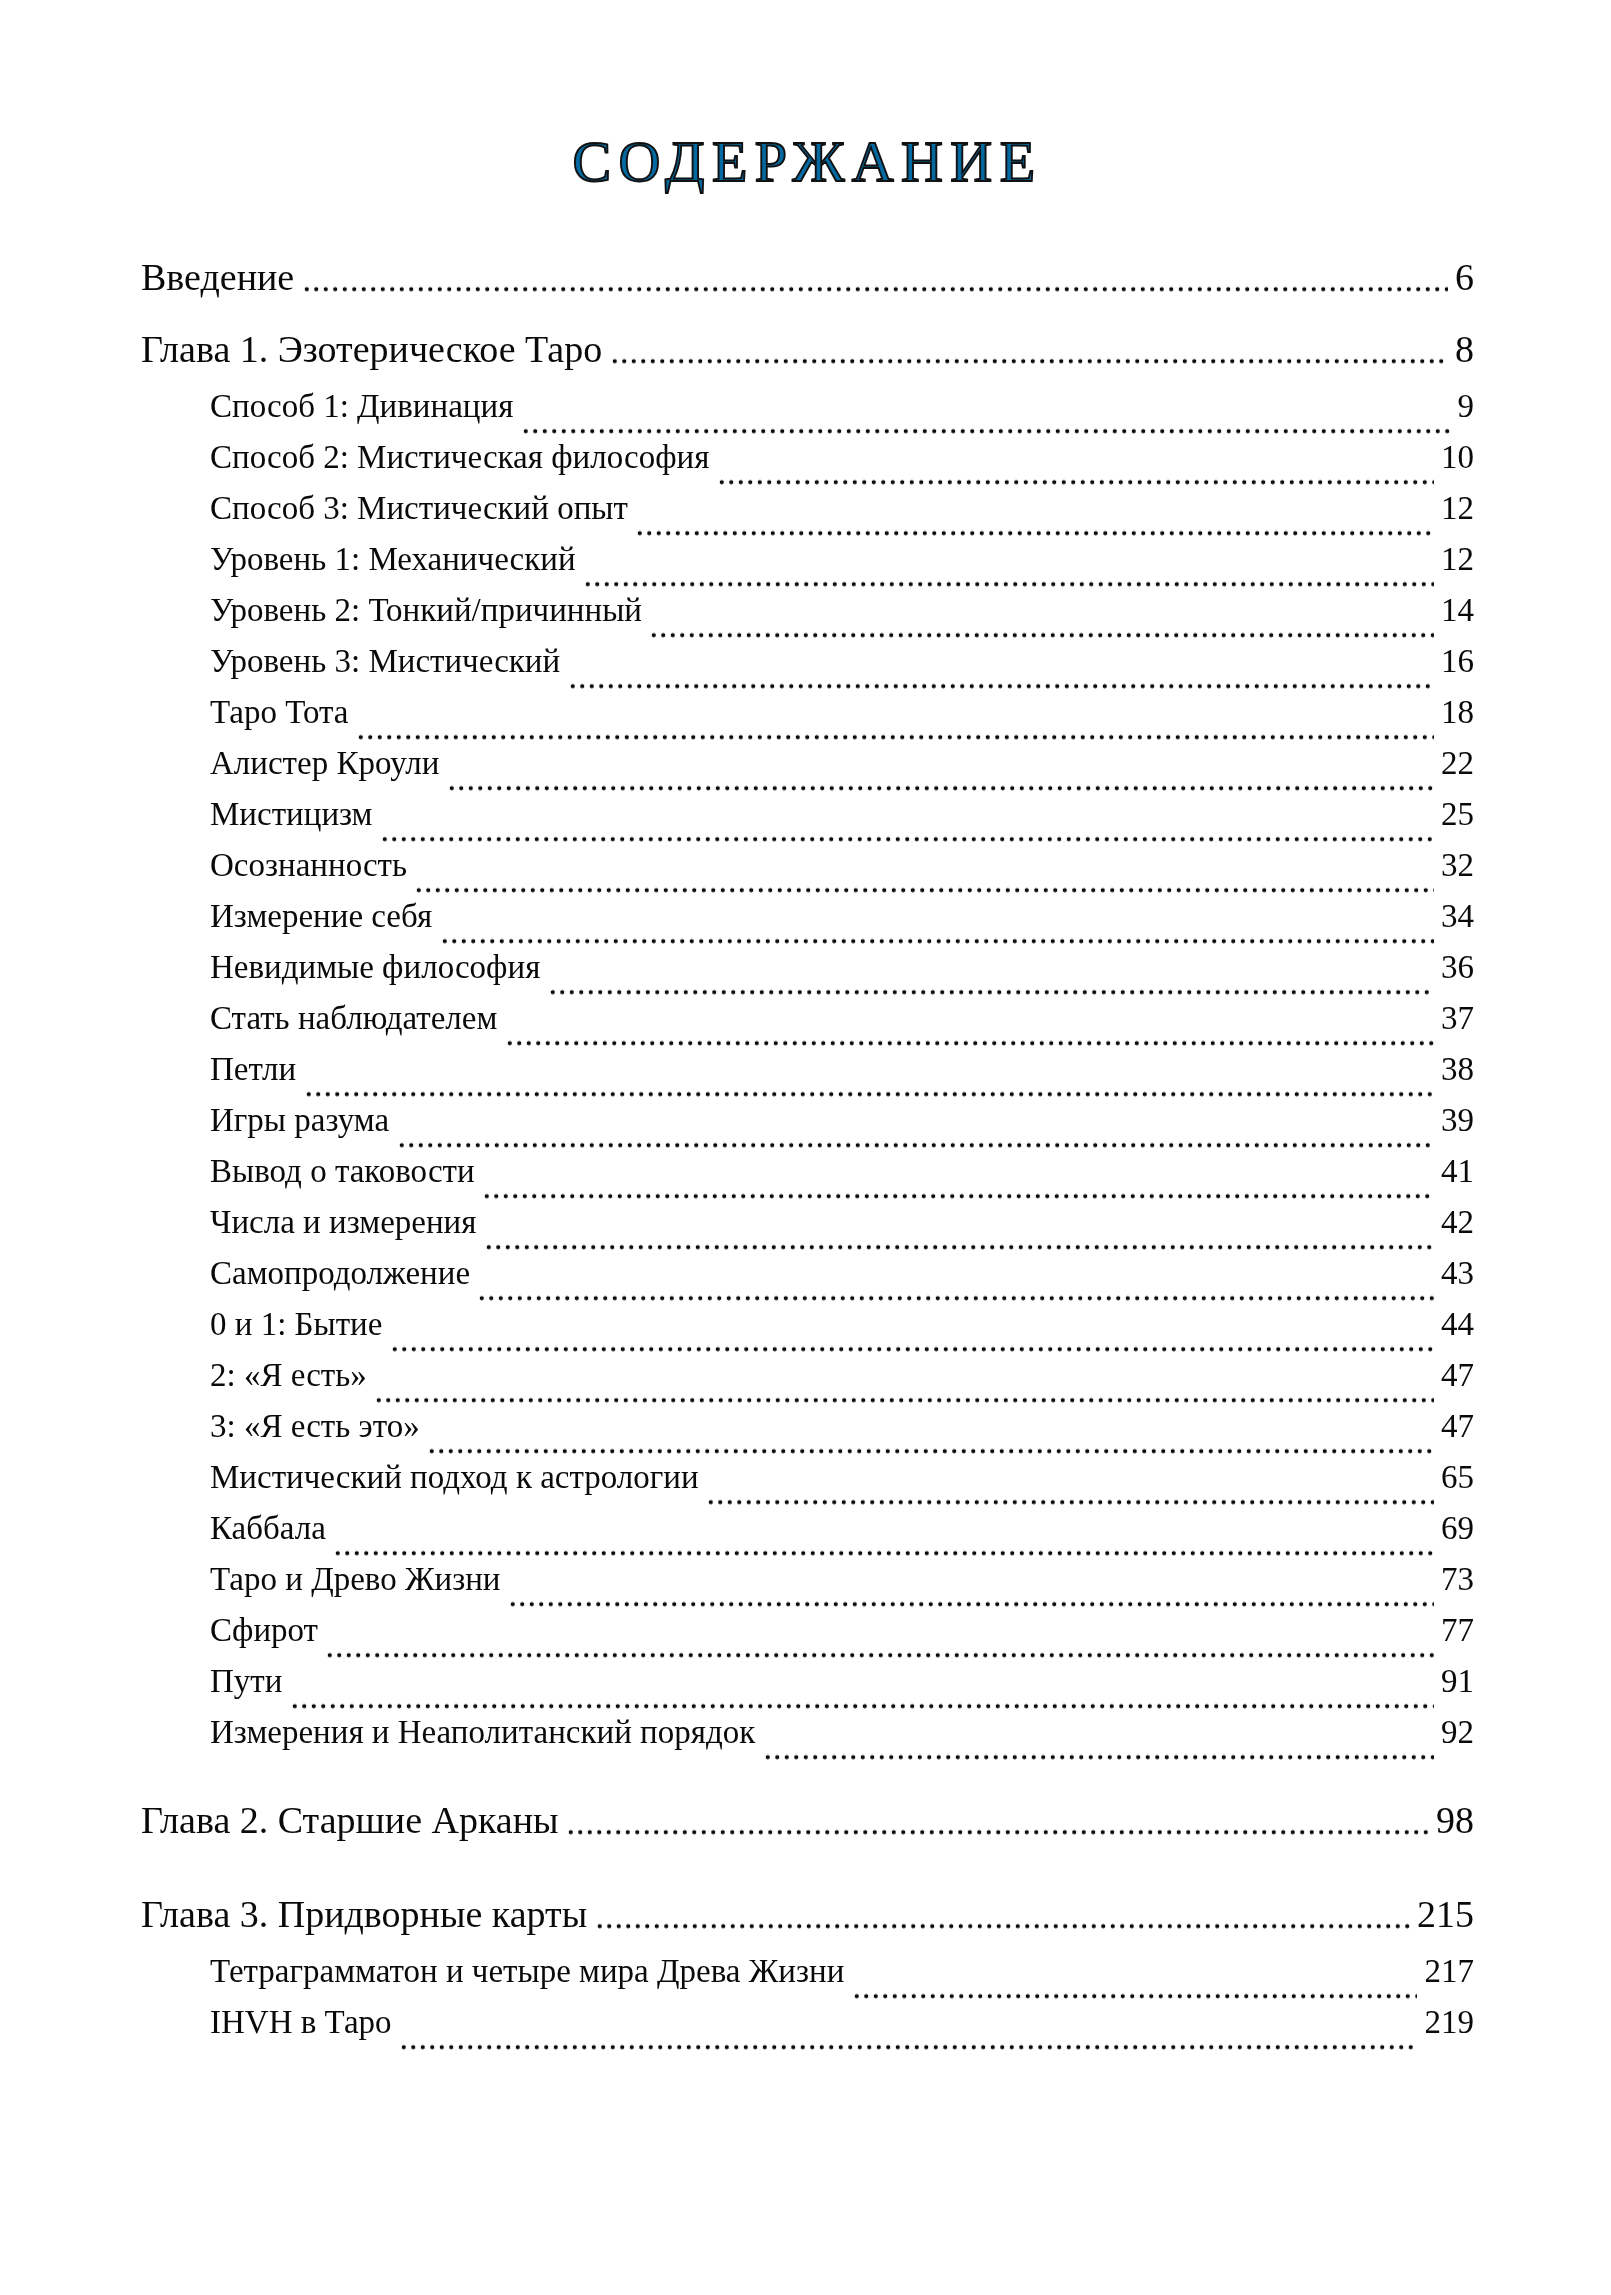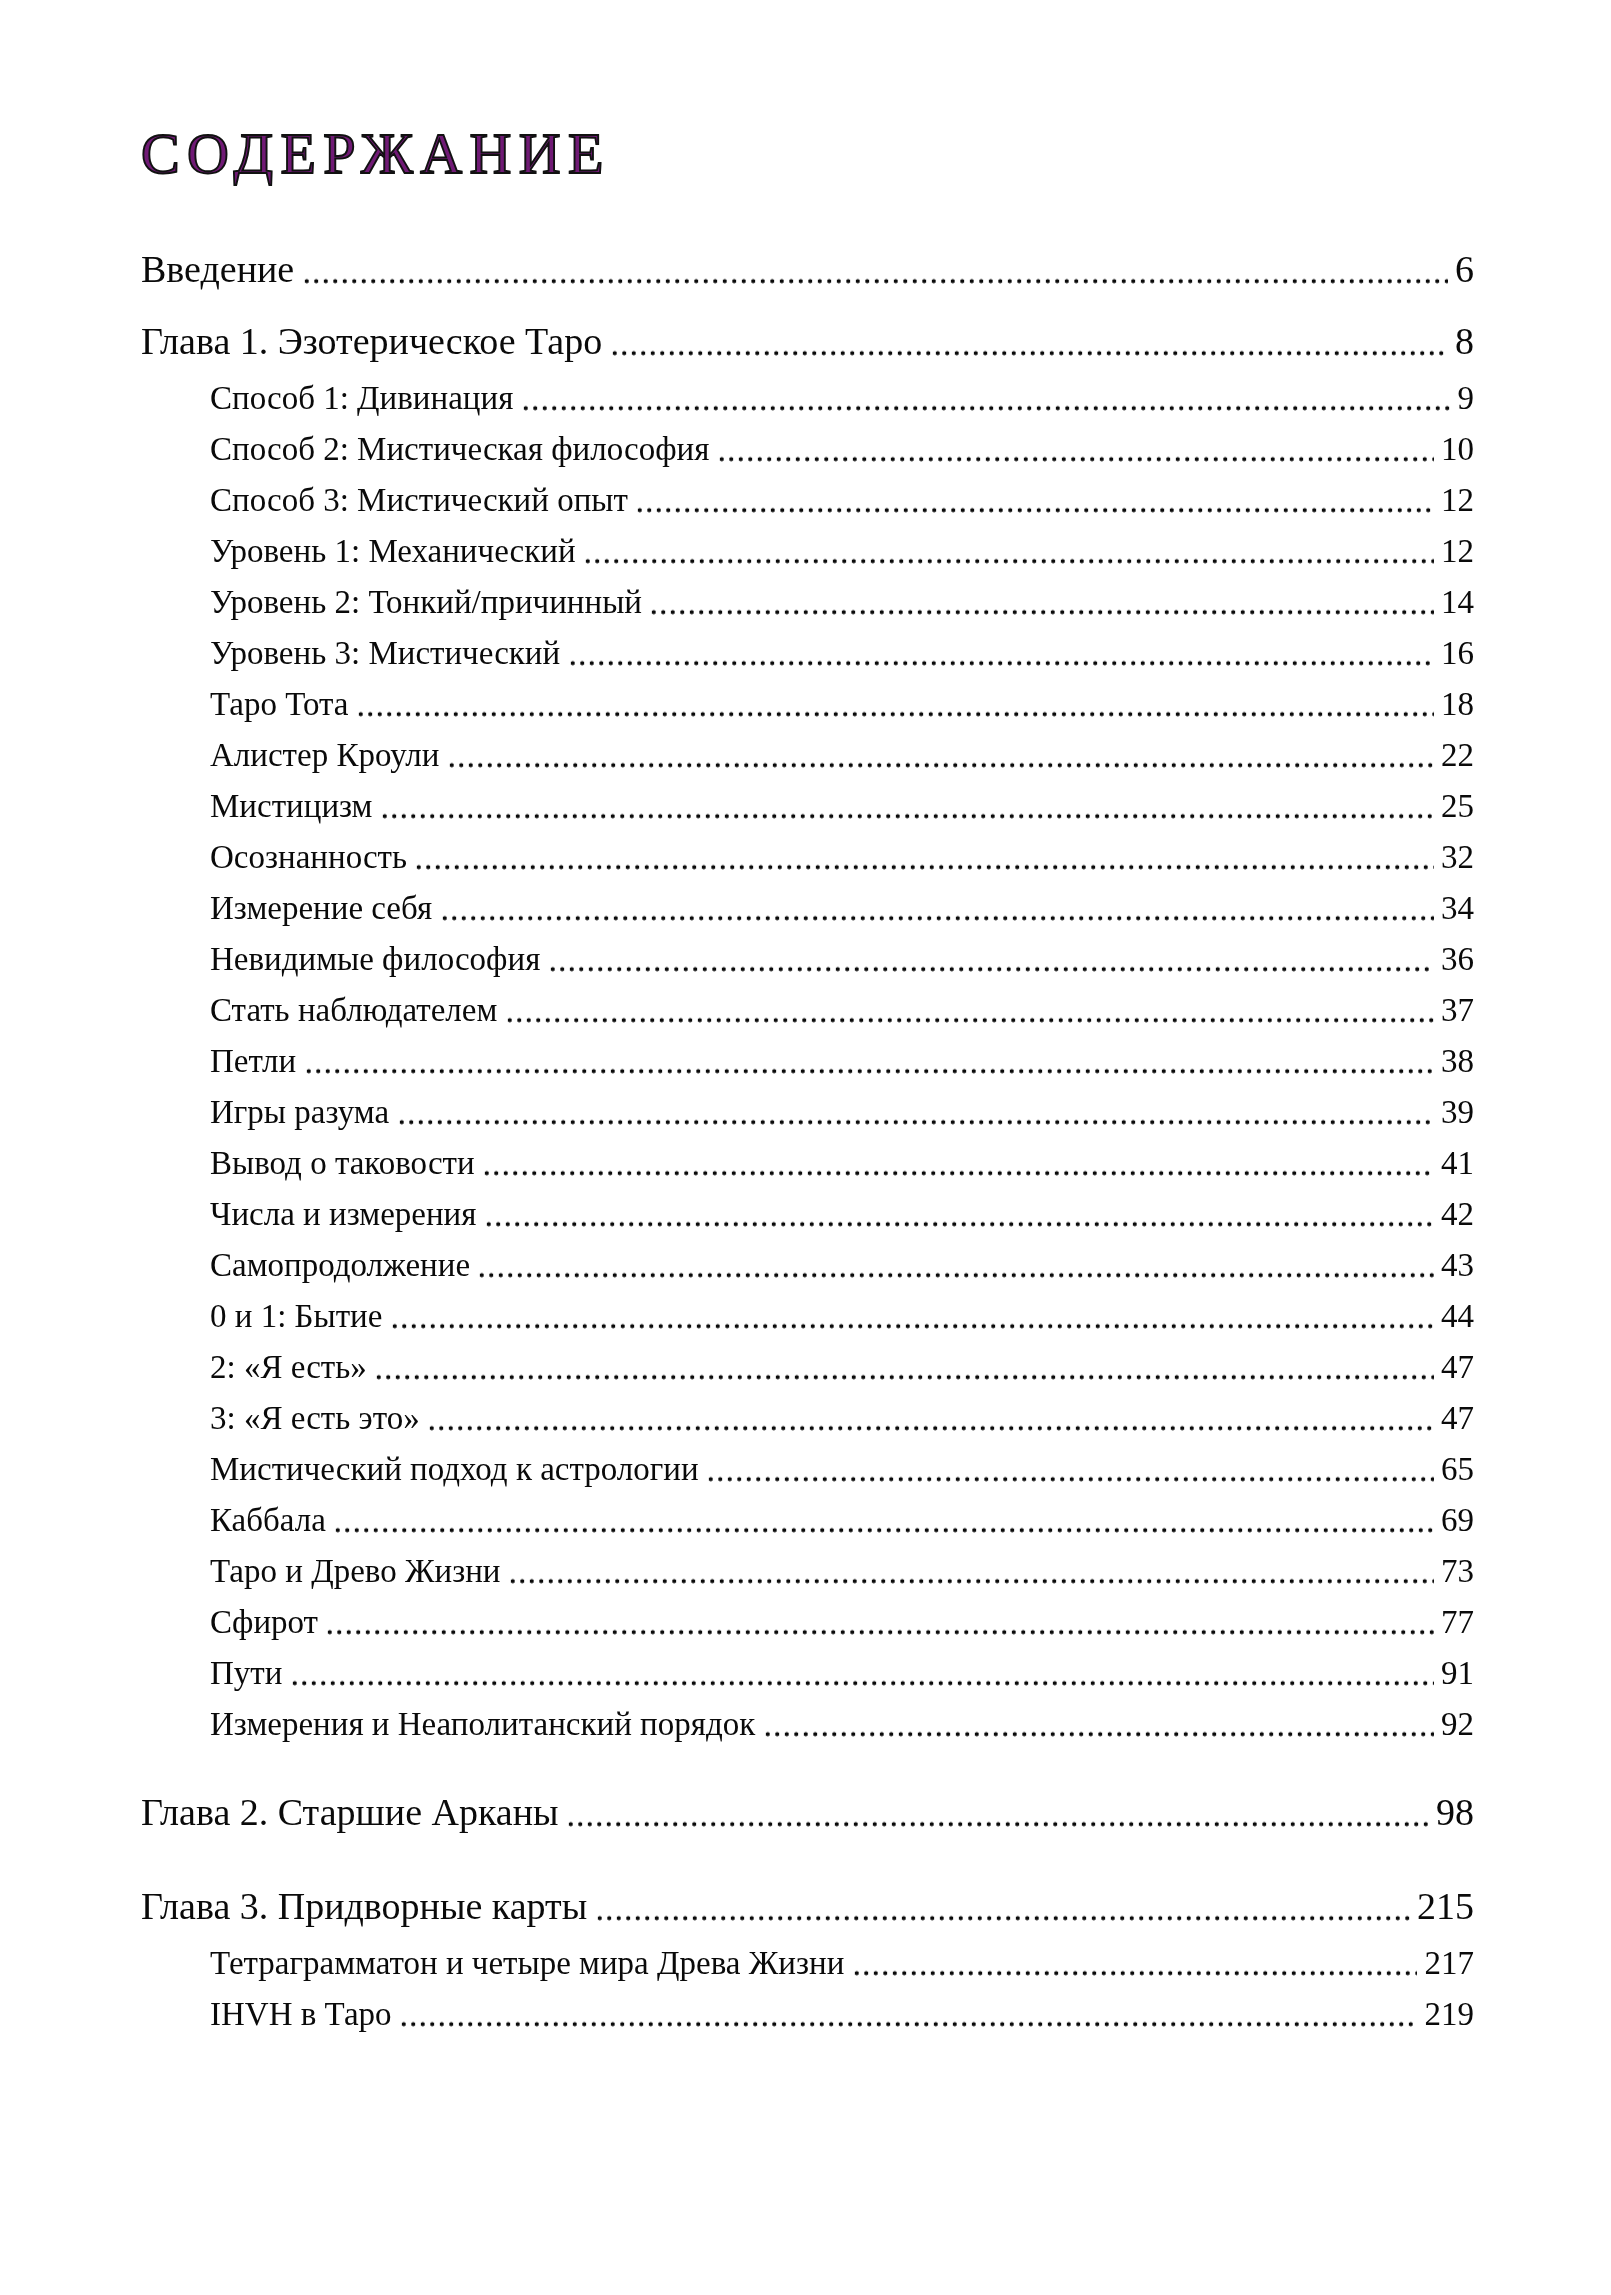--- a/index.html
+++ b/index.html
@@ -12,26 +12,27 @@
     width: 1612px;
     height: 2295px;
     background: #ffffff;
     box-sizing: border-box;
     padding: 114px 138px 0 141px;
     font-family: "Liberation Serif", "DejaVu Serif", serif;
     color: #0a0a0a;
     overflow: hidden;
   }
   .toc-title {
-    margin: 8px 0 51px 0;
+    margin: 16px 0 51px 0;
+    text-align: center;
     font-weight: normal;
     font-size: 58px;
     line-height: 1.1;
     letter-spacing: 7.4px;
-    color: #701a75;
+    color: #0369a1;
     -webkit-text-stroke: 1.9px #111111;
     text-shadow:
       0 0 0.8px #111111,
       0 0 0.8px #111111;
   }
   .toc {
     display: block;
   }
   .row {
     display: flex;
@@ -42,20 +43,21 @@
     line-height: 64px;
     margin-top: 8.3px;
   }
   .toc .row.l0:first-child {
     margin-top: 0;
   }
   .row.l1 {
     font-size: 33px;
     line-height: 51px;
     padding-left: 69px;
+    align-items: flex-end;
   }
   .row.gap {
     margin-top: 30px;
   }
   .label {
     white-space: nowrap;
     flex: 0 0 auto;
   }
   .leader {
     flex: 1 1 auto;

